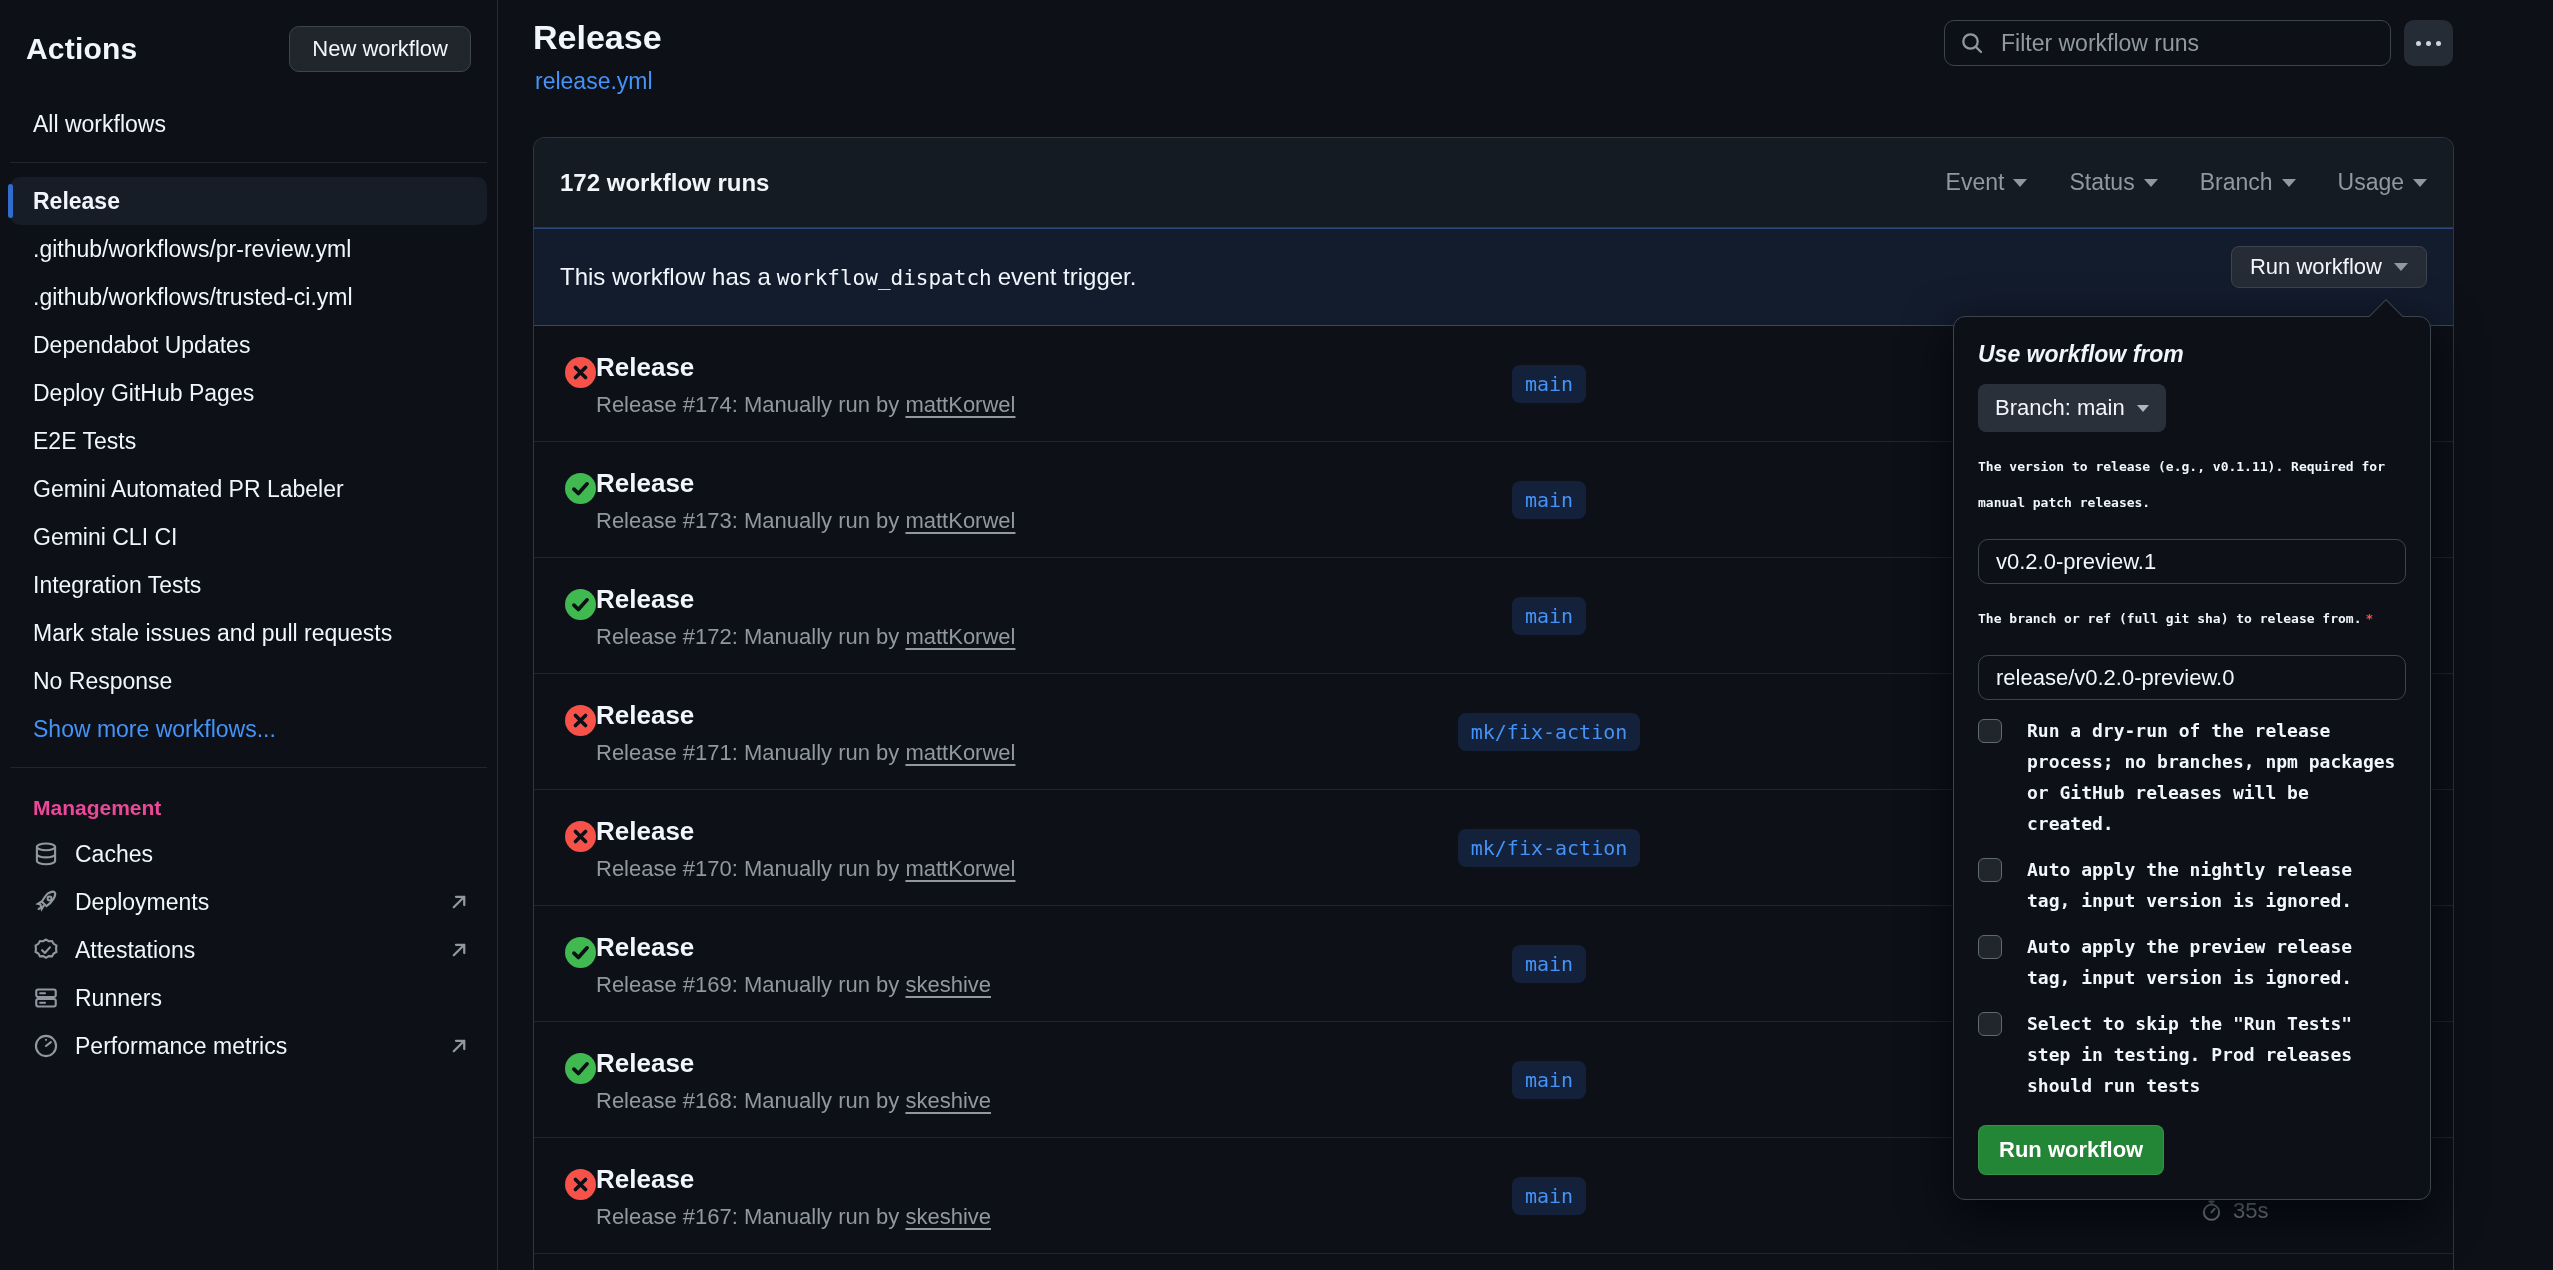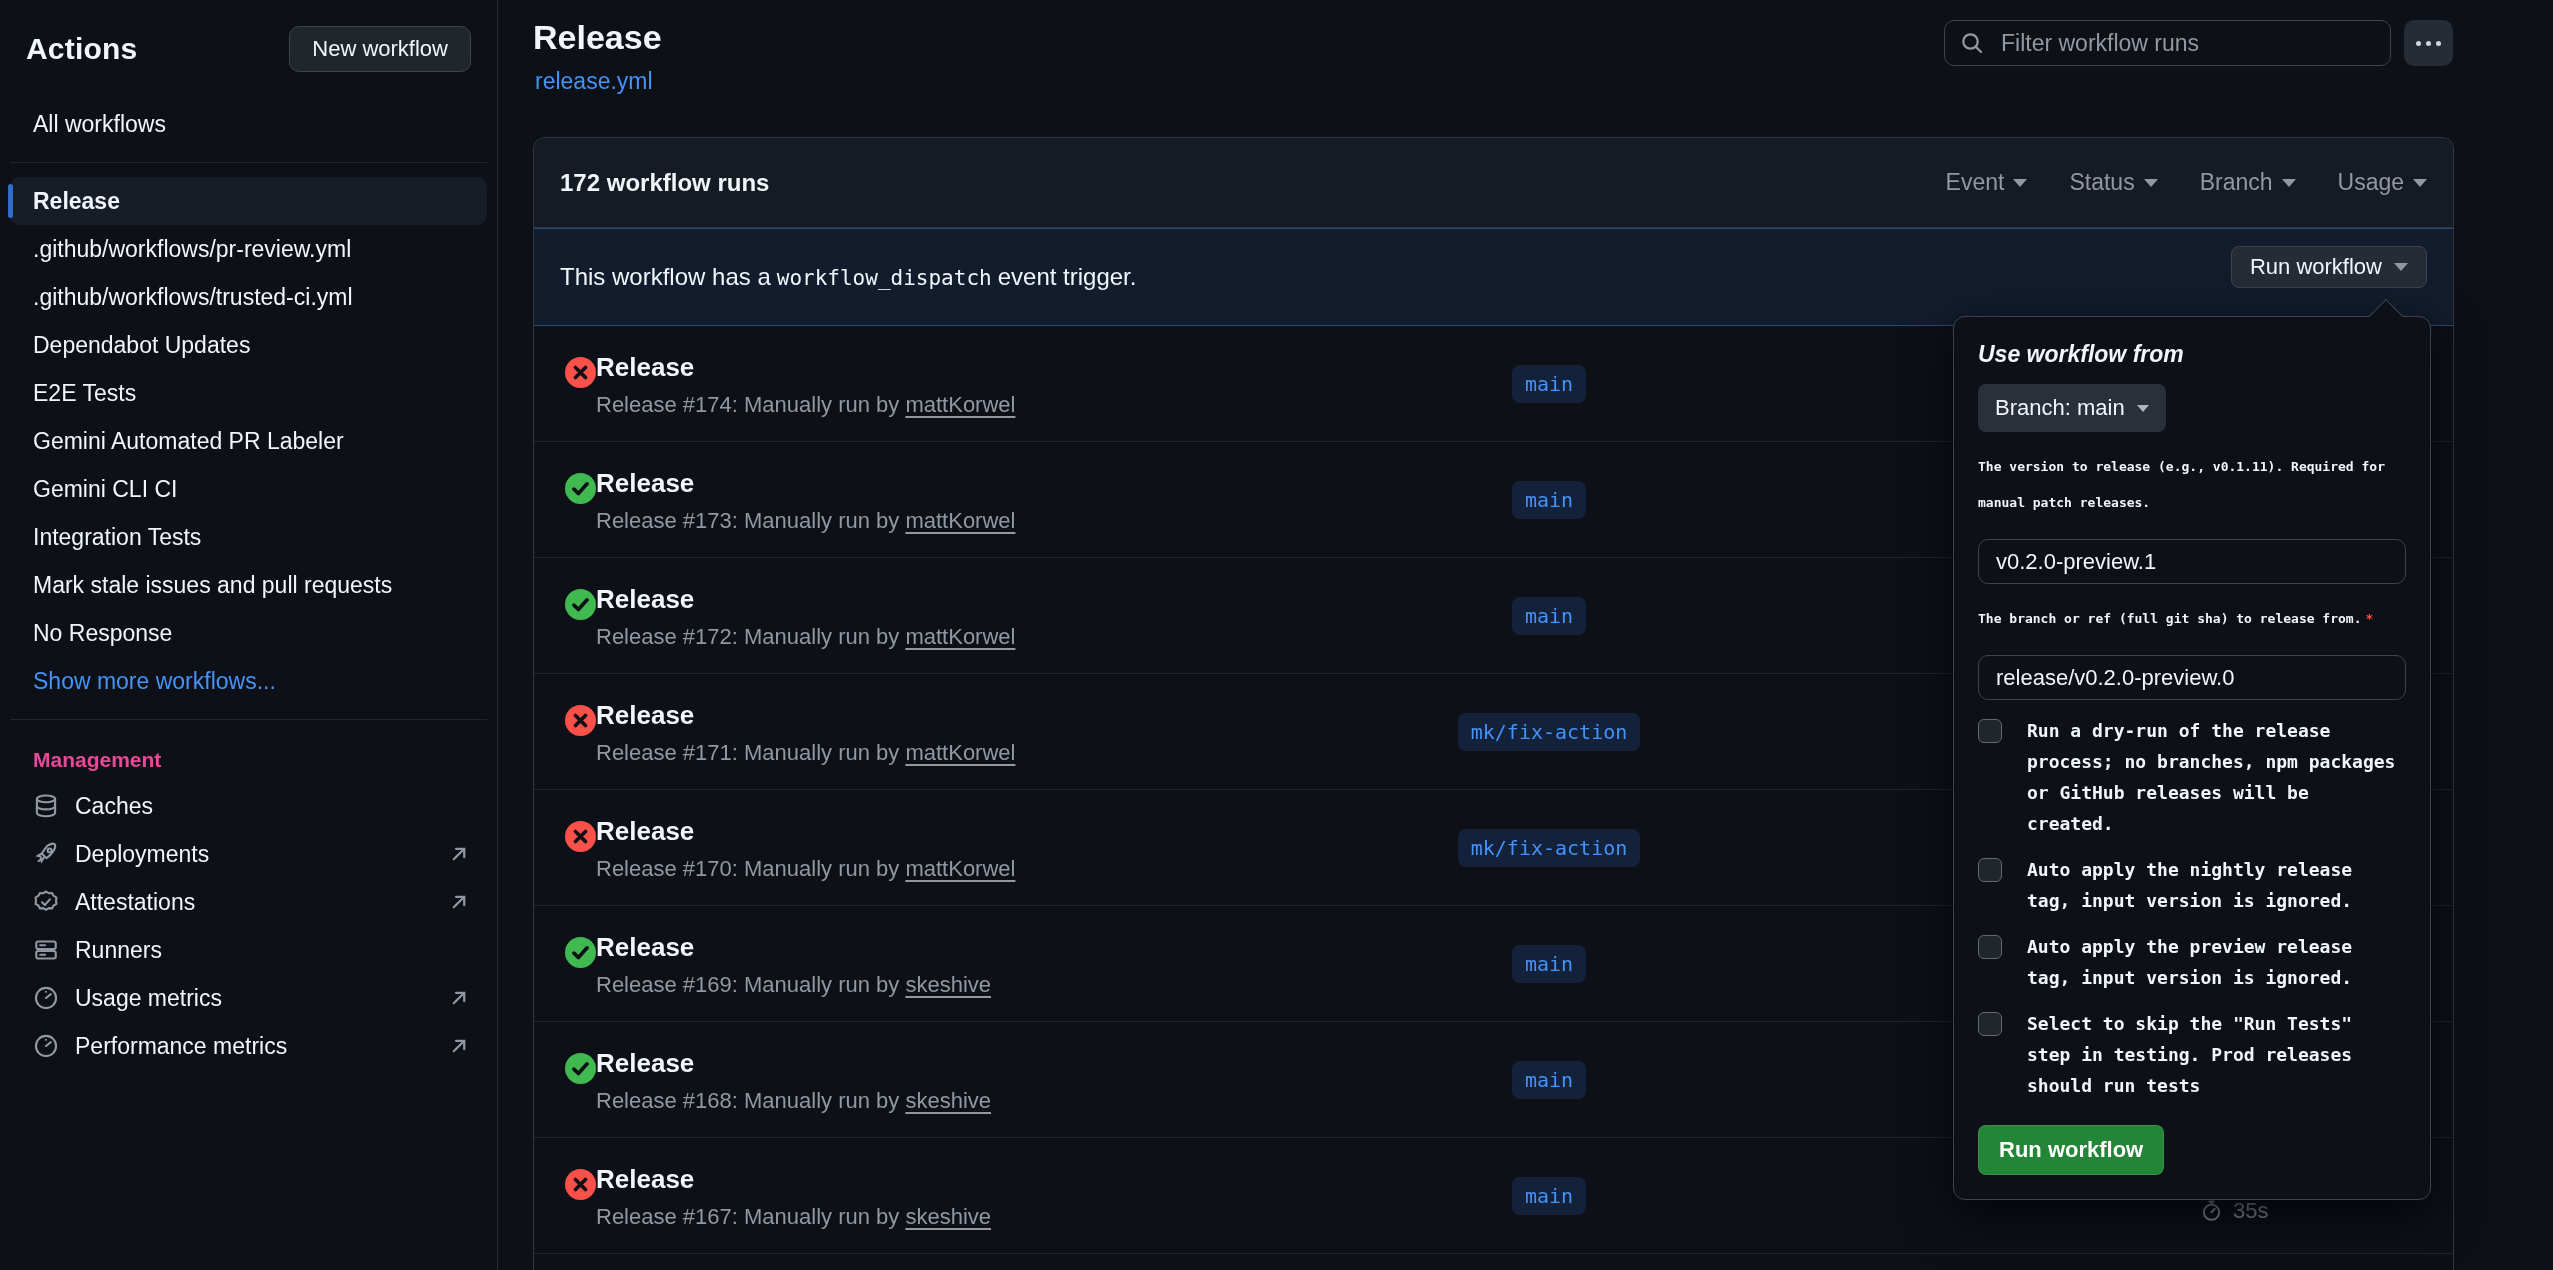--- a/index.html
+++ b/index.html
@@ -112,20 +112,23 @@
           <div class="nav-item">
             <span>.github/workflows/pr-review.yml</span>
           </div>
           <div class="nav-item">
             <span>.github/workflows/trusted-ci.yml</span>
           </div>
           <div class="nav-item">
             <span>Dependabot Updates</span>
           </div>
           <div class="nav-item">
+            <span>Deploy GitHub Pages</span>
+          </div>
+          <div class="nav-item">
             <span>E2E Tests</span>
           </div>
           <div class="nav-item">
             <span>Gemini Automated PR Labeler</span>
           </div>
           <div class="nav-item">
             <span>Gemini CLI CI</span>
           </div>
           <div class="nav-item">
             <span>Integration Tests</span>
@@ -192,35 +195,20 @@
             <span class="icon">
               <svg class="ic" viewBox="0 0 16 16" fill="none" stroke="#9198a1" stroke-width="1.3">
                 <rect x="2" y="2.8" width="12" height="4.6" rx="1.2"></rect>
                 <rect x="2" y="8.6" width="12" height="4.6" rx="1.2"></rect>
                 <path d="M4.4 5.1h3M4.4 10.9h3" stroke-linecap="round"></path>
               </svg>
             </span>
 
             <span class="lbl">Runners</span>
 
-          </div>
-          <div class="nav-item">
-
-            <span class="icon">
-              <svg class="ic" viewBox="0 0 16 16" fill="none" stroke="#9198a1" stroke-width="1.3">
-                <circle cx="8" cy="8" r="6.2"></circle>
-                <path d="M8 8l3-2.4M8 4.2v.01" stroke-linecap="round"></path>
-              </svg>
-            </span>
-            <span class="lbl">Usage metrics</span>
-            <span class="ext">
-              <svg class="ic" viewBox="0 0 16 16" fill="none" stroke="#9198a1" stroke-width="1.5">
-                <path d="M4.5 11.5l7-7M6 4.5h5.5V10" stroke-linecap="round" stroke-linejoin="round"></path>
-              </svg>
-            </span>
           </div>
           <div class="nav-item">
 
             <span class="icon">
               <svg class="ic" viewBox="0 0 16 16" fill="none" stroke="#9198a1" stroke-width="1.3">
                 <circle cx="8" cy="8" r="6.2"></circle>
                 <path d="M8 8l3-2.4M8 4.2v.01" stroke-linecap="round"></path>
               </svg>
             </span>
             <span class="lbl">Performance metrics</span>

